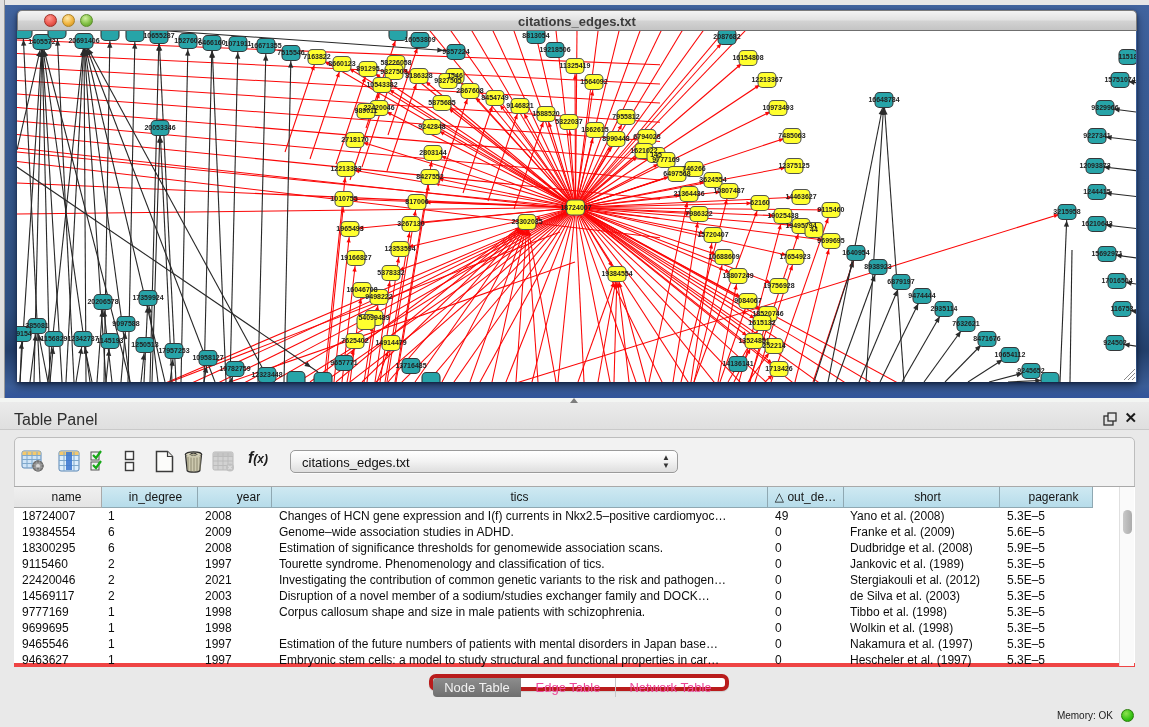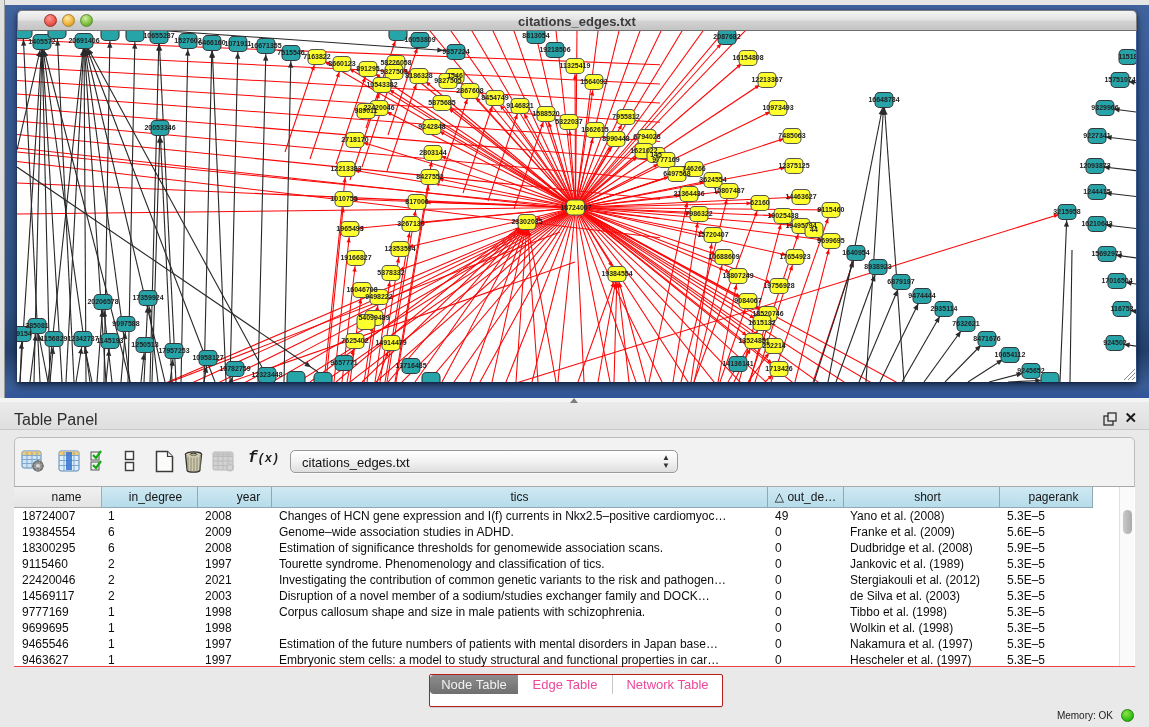--- a/index.html
+++ b/index.html
@@ -16,39 +16,39 @@
 .tl{position:absolute;top:4px;width:13px;height:13px;border-radius:50%}
 #tl1{left:27px;background:radial-gradient(circle at 40% 30%,#ff9a92,#ed5a50 55%,#b8342b);border:1px solid #a03028}
 #tl2{left:45px;background:radial-gradient(circle at 40% 30%,#ffe9a8,#f0b43f 55%,#c3871f);border:1px solid #ad8123}
 #tl3{left:63px;background:radial-gradient(circle at 40% 30%,#d2f0a0,#82c146 55%,#558f22);border:1px solid #5d8f2d}
 #resize{position:absolute;right:1px;bottom:1px;width:14px;height:13px}
 #panel{position:absolute;left:0;top:398px;width:1149px;height:329px;background:#e9e9e9}
 #pwhite{position:absolute;left:0;top:0;width:100%;height:4px;background:#f3f5f3}
 #phead{position:absolute;left:0;top:4px;width:100%;height:28px;background:linear-gradient(180deg,#ebebeb,#dfdfdf);border-bottom:1px solid #c9c9c9}
 #phead span{position:absolute;left:14px;top:9px;font-size:16px;color:#2e2e2e}
 #container{position:absolute;left:14px;top:39px;width:1121px;height:229px;background:#f2f2f2;border:1px solid #bdbdbd;border-radius:5px}
-#fx{position:absolute;left:248px;top:449px;width:30px;height:24px;font-family:Liberation Mono, monospace;font-style:italic;font-weight:bold;color:#1c1c1c;font-size:16px}
+#fx{position:absolute;left:248px;top:449px;width:30px;height:24px;font-family:Liberation Sans, sans-serif;font-style:italic;font-weight:bold;color:#1c1c1c;font-size:16px}
 #fx i{font-size:12px;font-weight:bold}
 #combo{position:absolute;left:290px;top:450px;width:388px;height:23px;border:1px solid #9a9a9a;border-radius:5px;
  background:linear-gradient(180deg,#ffffff,#f2f2f2 50%,#dedede);box-shadow:0 1px 0 rgba(255,255,255,.7)}
 #combo span{position:absolute;left:11px;top:4px;font-size:13px;color:#111}
 #combo .arr{position:absolute;right:7px;top:3px;font-size:8px;line-height:8px;color:#333;text-align:center}
-#tablewrap{position:absolute;left:14px;top:486px;width:1121px;height:181px;background:#fff;border-top:1px solid #a9a9a9;border-bottom:1px solid #ef4444}
+#tablewrap{position:absolute;left:14px;top:486px;width:1121px;height:181px;background:#fff;border-top:1px solid #a9a9a9;border-bottom:4px solid #ef4444}
 #thead{position:absolute;left:0;top:0;height:21px;width:1079px}
 .th{position:absolute;top:0;height:21px;background:linear-gradient(180deg,#cfe9f2,#b6dcea);border-right:1px solid #8fa8b2;border-bottom:1px solid #8fa8b2;
  font-size:12px;color:#141414;text-align:center;line-height:20px}
 .th.gray{background:linear-gradient(180deg,#f0f0f0,#e4e4e4);border-right:1px solid #a9a9a9;border-bottom:1px solid #a9a9a9}
 #rows{position:absolute;left:0;top:21px;width:1079px}
 .tr{position:relative;height:16px;font-size:12px;color:#0d0d0d;white-space:nowrap}
 .tr span{position:absolute;top:1px;overflow:hidden}
 .c0{left:8px;width:78px}.c1{left:94px;width:88px}.c2{left:191px;width:65px}
 .c3{left:265px;width:487px}.c4{left:761px;width:66px}.c5{left:836px;width:148px}.c6{left:993px;width:86px}
 #vscroll{position:absolute;left:1119px;top:487px;width:15px;height:179px;background:#fafafa;border-left:1px solid #e0e0e0}
 #thumb{position:absolute;left:3px;top:23px;width:9px;height:24px;background:linear-gradient(90deg,#c9c9c9,#ababab);border-radius:5px}
-#tabs{position:absolute;left:429px;top:674px;height:33px;border:1px solid #b91c1c;border-radius:2px;background:#fff;box-shadow:0 1px 1px rgba(0,0,0,.12)}
+#tabs{position:absolute;left:429px;top:674px;height:17px;border:4px solid #b91c1c;border-radius:7px;background:#fff;box-shadow:0 1px 1px rgba(0,0,0,.12)}
 .tab{float:left;height:19px;line-height:19px;font-size:13px;color:#ec4899;text-align:center}
 #tab1{width:88px;background:linear-gradient(180deg,#8d8d8d,#6f6f6f);color:#f2f2f2;border-radius:4px 0 0 4px}
 #tab2{width:95px;border-right:1px solid #c6c6c6}
 #tab3{width:109px}
 #mem{position:absolute;right:36px;top:710px;font-size:10px;color:#1c1c1c}
 #memdot{position:absolute;right:15px;top:709px;width:13px;height:13px;border-radius:50%;background:radial-gradient(circle at 38% 32%,#8ee24e,#35c214 60%,#1f9c05);border:1px solid #2a7e0a}
 #pfloat{position:absolute;right:32px;top:412px;width:14px;height:14px}
 #pclose{position:absolute;right:12px;top:409px;font-size:15px;font-weight:bold;color:#1a1a1a}
 #grip{position:absolute;z-index:9;left:570px;top:398px;width:8px;height:5px;background:#7d7d7d;clip-path:polygon(50% 0,100% 100%,0 100%)}
 .re{stroke:#fb0606;stroke-width:1.05}

